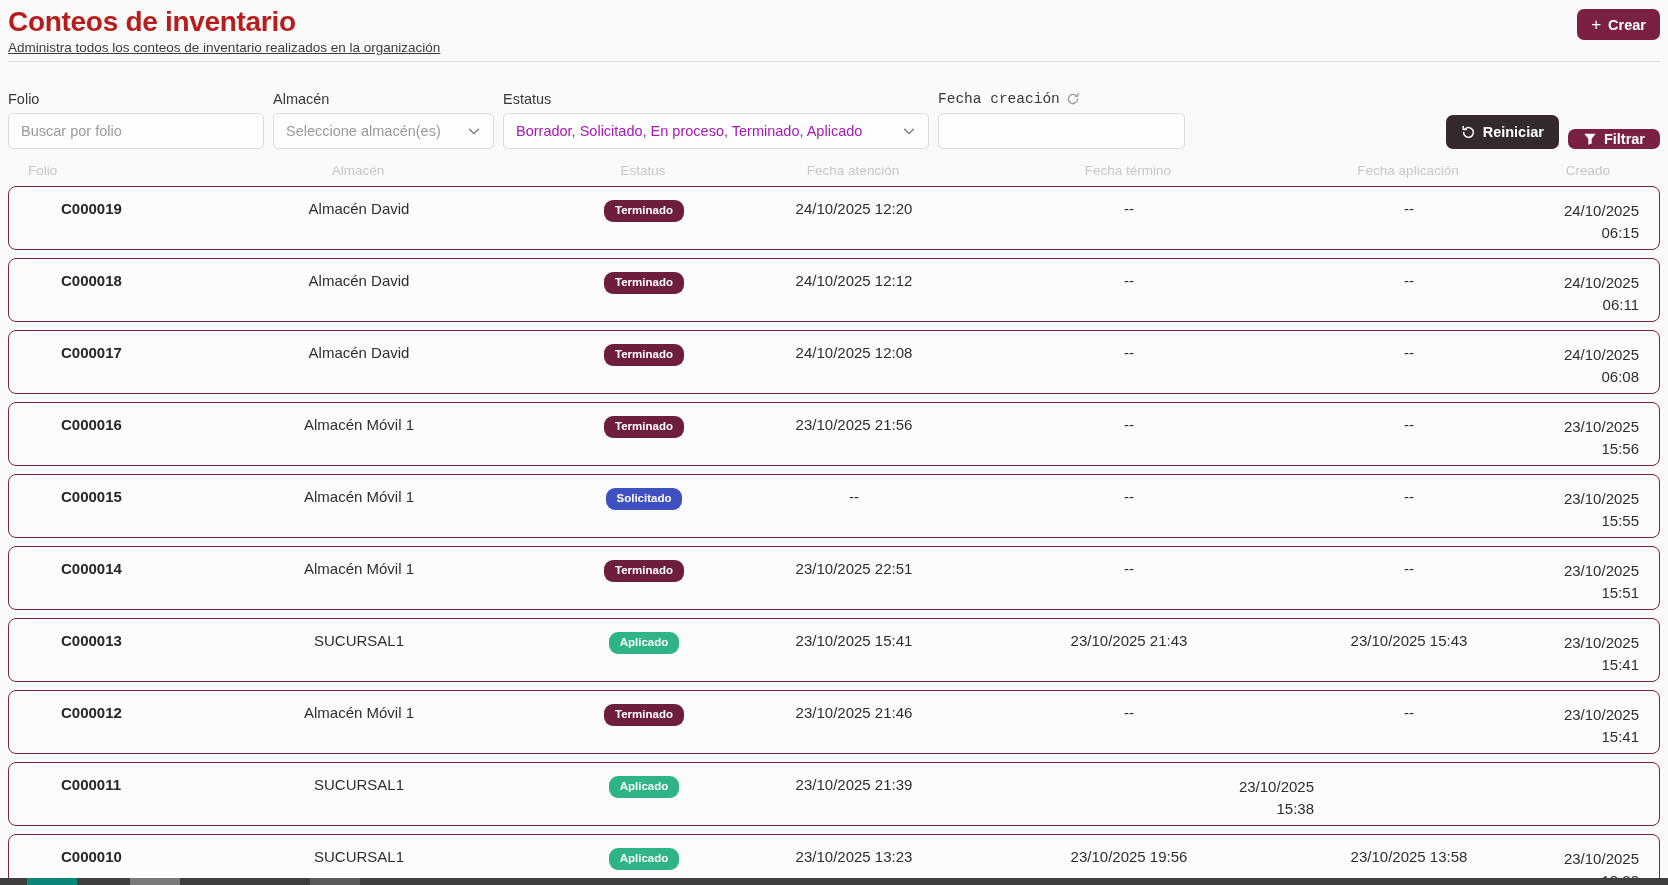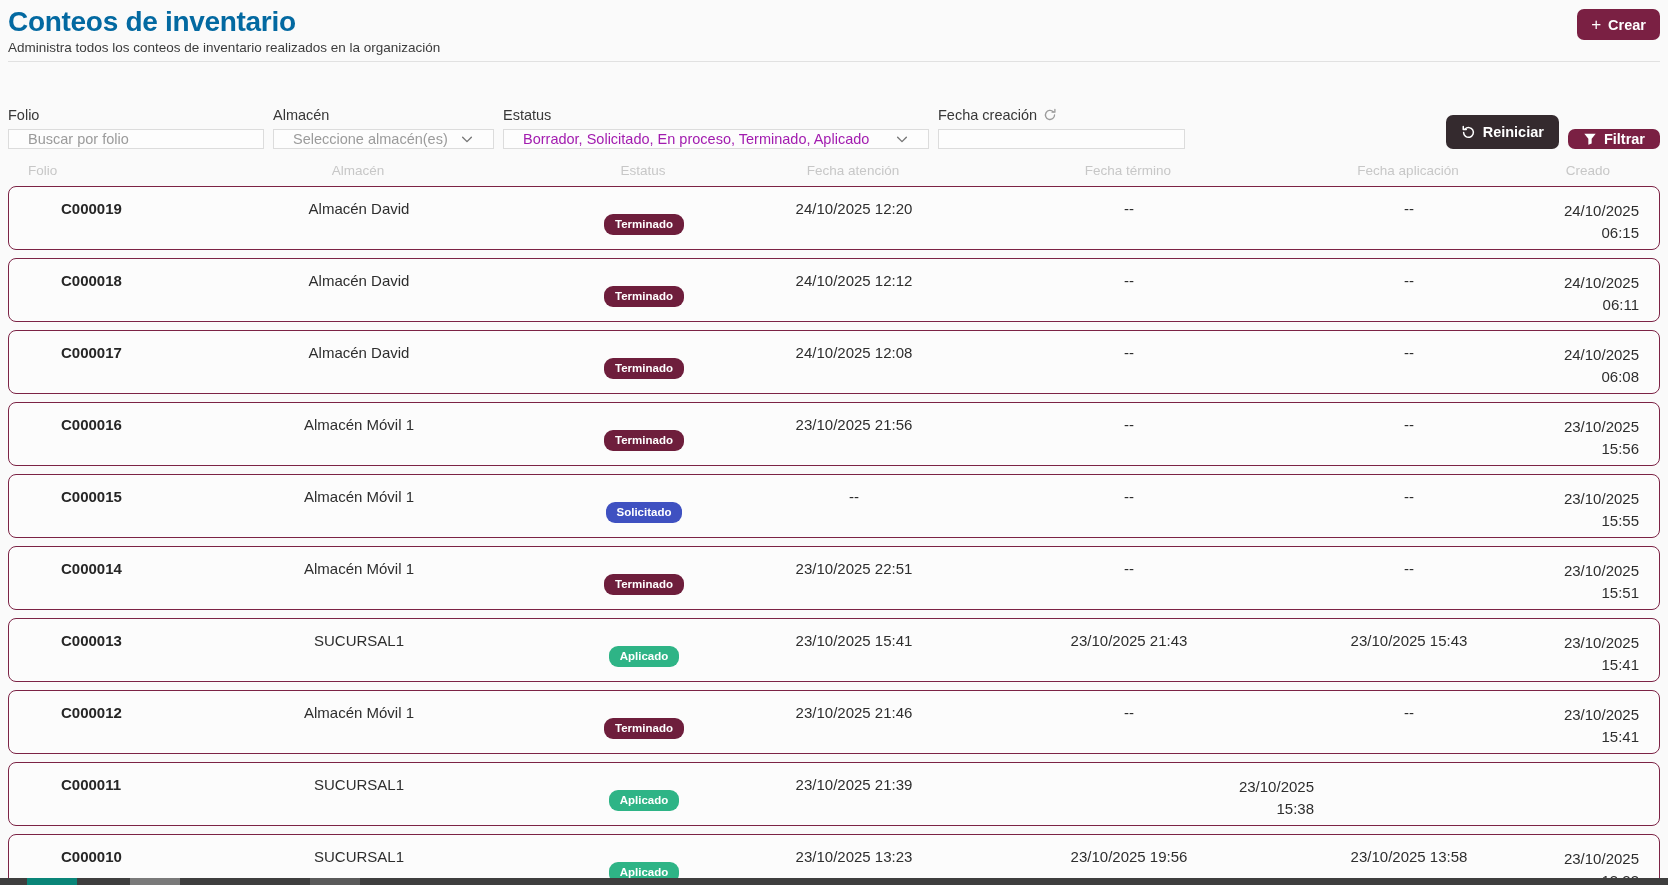--- a/index.html
+++ b/index.html
@@ -5,59 +5,59 @@
   * { margin:0; padding:0; box-sizing:border-box; }
   html,body { width:1668px; height:885px; overflow:hidden; }
   body {
     font-family: "Liberation Sans", "DejaVu Sans", sans-serif;
     background:#fafafa; color:#2e2e2e; position:relative;
   }
   .app { padding:0 8px; height:878px; overflow:hidden; }
 
   
   .topbar { display:flex; justify-content:space-between; align-items:flex-start; padding-top:6px; }
-  .page-title { font-size:28px; font-weight:800; color:#0369a1; letter-spacing:-0.3px; }
-  .page-subtitle { font-size:13.5px; color:#3c3c3c; margin-top:2px; }
+  .page-title { font-size:28px; font-weight:800; color:#b91c1c; letter-spacing:-0.3px; }
+  .page-subtitle { font-size:13.5px; color:#3c3c3c; margin-top:2px;text-decoration:underline; }
   .btn { display:inline-flex; align-items:center; gap:7px; border:none; border-radius:7px;
          color:#fff; font-size:14.5px; font-weight:600; cursor:pointer;
          font-family:"Liberation Sans","DejaVu Sans",sans-serif; }
   .btn-crear { background:#7a2043; height:31px; padding:0 14px; margin-top:3px; }
   .plus-glyph { font-size:17px; font-weight:400; line-height:1; }
   .divider { border-bottom:1px solid #e1e1e1; margin-top:6px; }
 
   
   .filterbar { display:flex; align-items:flex-end; padding-top:12px; gap:9px; }
   .filter-group { display:flex; flex-direction:column; gap:6px; }
   .filter-label { font-size:14.5px; color:#383838; display:flex; align-items:center; gap:6px; }
-  .control { height:20px; background:#fdfdfd; border:1px solid #dcdcdc; border-radius:0;
-             font-size:14.5px; display:flex; align-items:center; padding:0 19px; }
+  .control { height:36px; background:#fdfdfd; border:1px solid #dcdcdc; border-radius:5px;
+             font-size:14.5px; display:flex; align-items:center; padding:0 12px; }
   input.control { width:100%; color:#333; font-family:inherit; outline:none; }
   input.control::placeholder { color:#9b9b9b; }
   .select { justify-content:space-between; cursor:pointer; gap:8px; }
   .select .sel-text { white-space:nowrap; overflow:hidden; }
   .placeholder-text { color:#9b9b9b; }
   .value-text { color:#a21caf; }
-  .w-folio { width:256px; } .w-almacen { width:221px; } .w-estatus { width:426px; } .w-fecha { width:247px; }
+  .w-folio { width:256px; } .w-almacen { width:221px; } .w-estatus { width:426px; } .w-fecha { width:247px;font-family:Liberation Mono, monospace; }
   .spacer { flex:1; }
   .btn-reiniciar { background:#342a2e; height:34px; padding:0 15px;margin-top:41px; }
   .btn-filtrar  { background:#7a2043; height:20px; padding:0 15px; }
 
   
   .grid-cols { display:grid; grid-template-columns:165px 330px 240px 180px 370px 190px 1fr; }
   .table-head { margin-top:14px; padding:0 20px; color:#c7c7c7; font-size:13.5px; }
   .table-head .th { text-align:center; }
   .table-head .th.first { text-align:left; }
   .table-head .th.last { text-align:right; padding-right:30px; }
   .rows { margin-top:8px; }
   .row-card { height:64px; background:#fcfcfc; border:1px solid #7c2345; border-radius:8px;
               margin-bottom:8px; padding:13px 20px 0 20px; font-size:15px; cursor:pointer; }
   .cell { text-align:center; white-space:nowrap; }
   .cell.folio { text-align:left; font-weight:700; color:#262626;margin-left:32px; }
   .cell.creado { text-align:right; line-height:22px; }
-  .badge-wrap { display:flex; justify-content:center; align-items:center; }
+  .badge-wrap { display:flex; justify-content:center; align-items:flex-start; }
   .status-badge { display:inline-block; color:#fff; font-size:11.5px; font-weight:600;
                   padding:3px 11px; border-radius:9px; line-height:1.35; }
 
   
   .bottom-strip { position:absolute; left:0; bottom:0; width:1668px; height:7px; background:#3e3e3e; }
   .strip-seg { position:absolute; top:0; height:7px; }
 </style>
 </head>
 <body>
 

